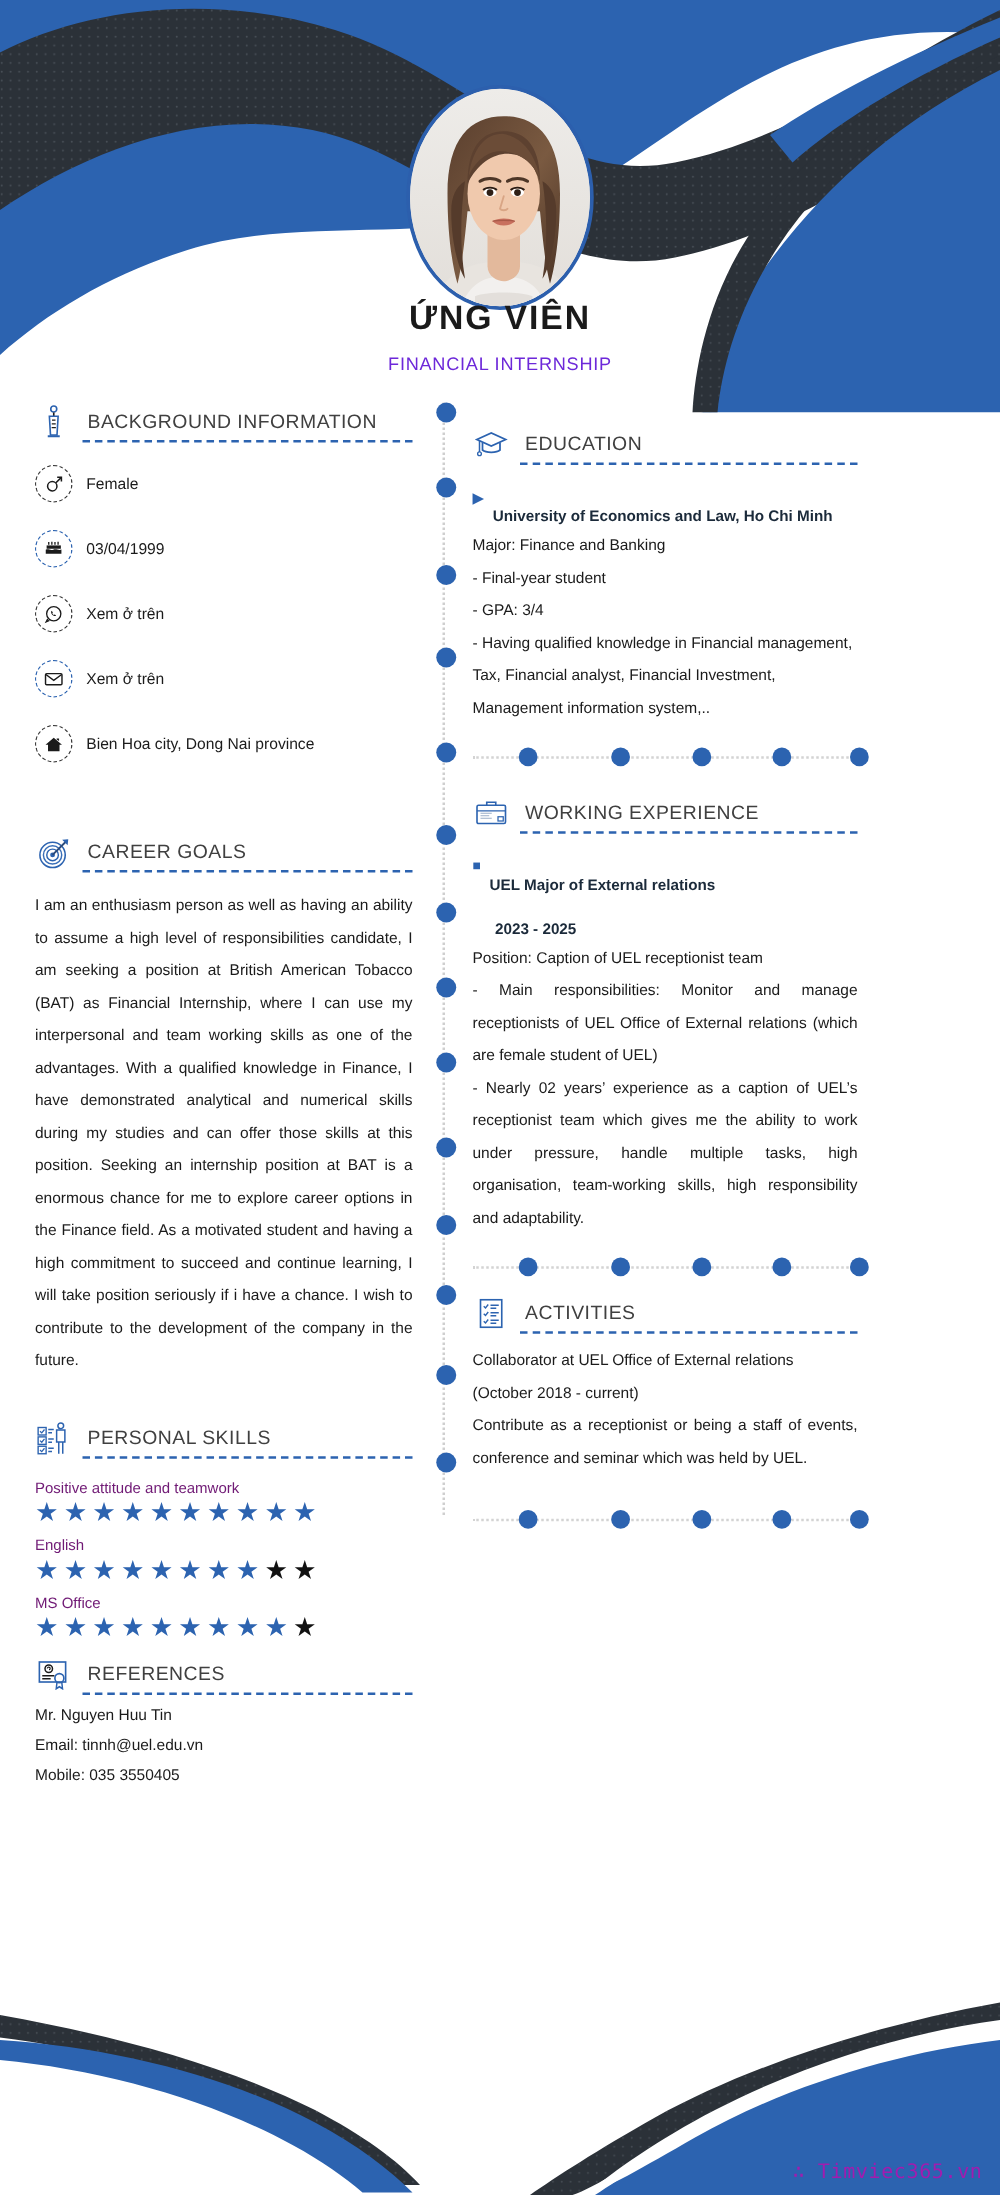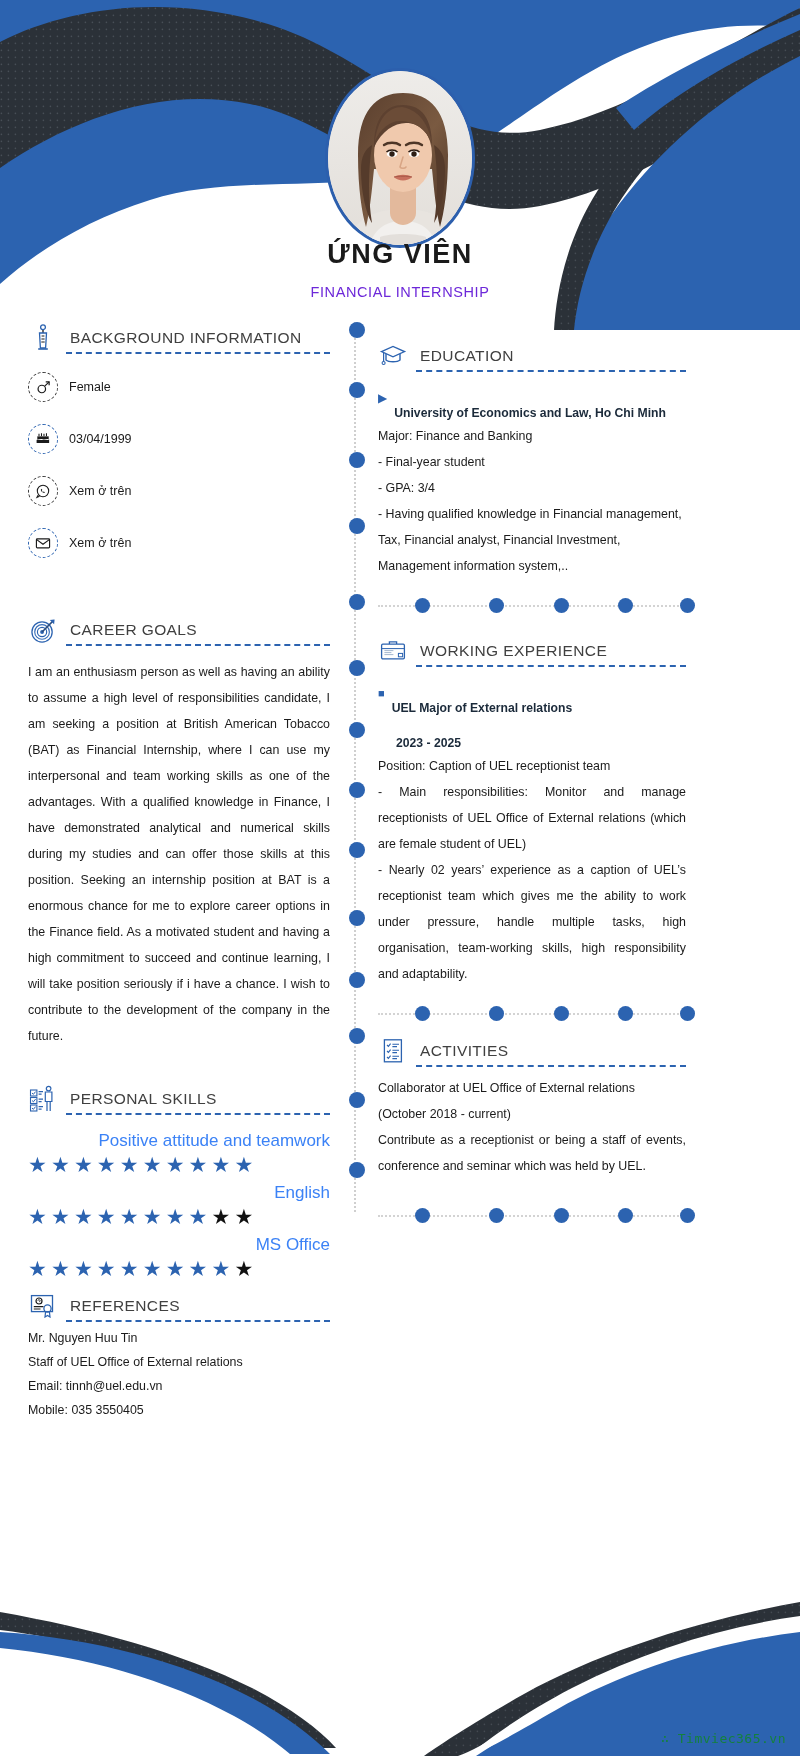--- a/index.html
+++ b/index.html
@@ -165,24 +165,23 @@
   }
   .para-left {
     text-align: justify;
   }
 
   .block-gap { height: 34px; }
 
   
   .skills { margin-top: 16px; }
   .skill-label {
-    font-size: 17px;
-    color: #3b82f6;
+    font-size: 12px;
+    color: #701a75;
     margin-bottom: 1px;
-    text-align: right;
   }
   .stars {
     font-size: 21px;
     letter-spacing: 4.1px;
     line-height: 26px;
     margin-bottom: 5px;
     white-space: nowrap;
   }
   .star-on { color: #2c63b0; }
   .star-off { color: #111111; }
@@ -255,22 +254,22 @@
   .bottom-decor {
     position: absolute;
     bottom: 0; left: 0;
     width: 800px; height: 180px;
     overflow: hidden;
   }
   .watermark {
     position: absolute;
     right: 14px; bottom: 10px;
     font-family: "DejaVu Sans Mono", monospace;
-    font-size: 13px;
-    color: #15803d;
+    font-size: 16px;
+    color: #a21caf;
     letter-spacing: 0.5px;
     z-index: 9;
   }
 </style>
 </head>
 <body>
 
 <div class="page">
 
   <div class="top-decor">
@@ -431,20 +430,30 @@
           <span class="contact-ic">
             <span class="ring blue"></span>
             <svg width="16" height="14" viewBox="0 0 18 14">
               <rect x="1.6" y="2.4" width="14.8" height="10" rx="1" fill="none" stroke="#1b1b1b" stroke-width="1.3"></rect>
               <path d="M1.9 3.2 L9 8.5 L16.1 3.2" fill="none" stroke="#1b1b1b" stroke-width="1.3"></path>
             </svg>
           </span>
           <span class="contact-text">Xem ở trên</span>
         </div>
 
+        <div class="contact-row">
+          <span class="contact-ic">
+            <span class="ring"></span>
+            <svg width="16" height="15" viewBox="0 0 18 16">
+              <path d="M9 2 L16.4 8.4 L14.2 8.4 L14.2 14.2 L3.8 14.2 L3.8 8.4 L1.6 8.4 Z" fill="#1b1b1b"></path>
+              <path d="M11.6 2.6 L13.8 2.6 L13.8 5 L11.6 3.6 Z" fill="#1b1b1b"></path>
+            </svg>
+          </span>
+          <span class="contact-text">Bien Hoa city, Dong Nai province</span>
+        </div>
 
       </div>
 
       <div class="block-gap"></div>
 
       <div class="sec-head">
         <div class="sec-icon">
           <svg width="27" height="27" viewBox="0 0 28 28">
             <circle cx="12.5" cy="15.5" r="10.5" fill="none" stroke="#2c63b0" stroke-width="1.3"></circle>
             <circle cx="12.5" cy="15.5" r="7.6" fill="none" stroke="#3a6fb8" stroke-width="1.2"></circle>
@@ -514,21 +523,20 @@
           </svg>
         </div>
         <div class="sec-title-box">
           <div class="sec-title">REFERENCES</div>
           <div class="sec-rule"></div>
         </div>
       </div>
 
       <div class="ref-lines">
         <div class="ref-line">Mr. Nguyen Huu Tin</div>
-        <div class="ref-line">Staff of UEL Office of External relations</div>
         <div class="ref-line">Email: tinnh@uel.edu.vn</div>
         <div class="ref-line">Mobile: 035 3550405</div>
       </div>
 
     </div>
 
     <div class="col-right">
 
       <div class="sec-head" style="margin-top:18px">
         <div class="sec-icon">

